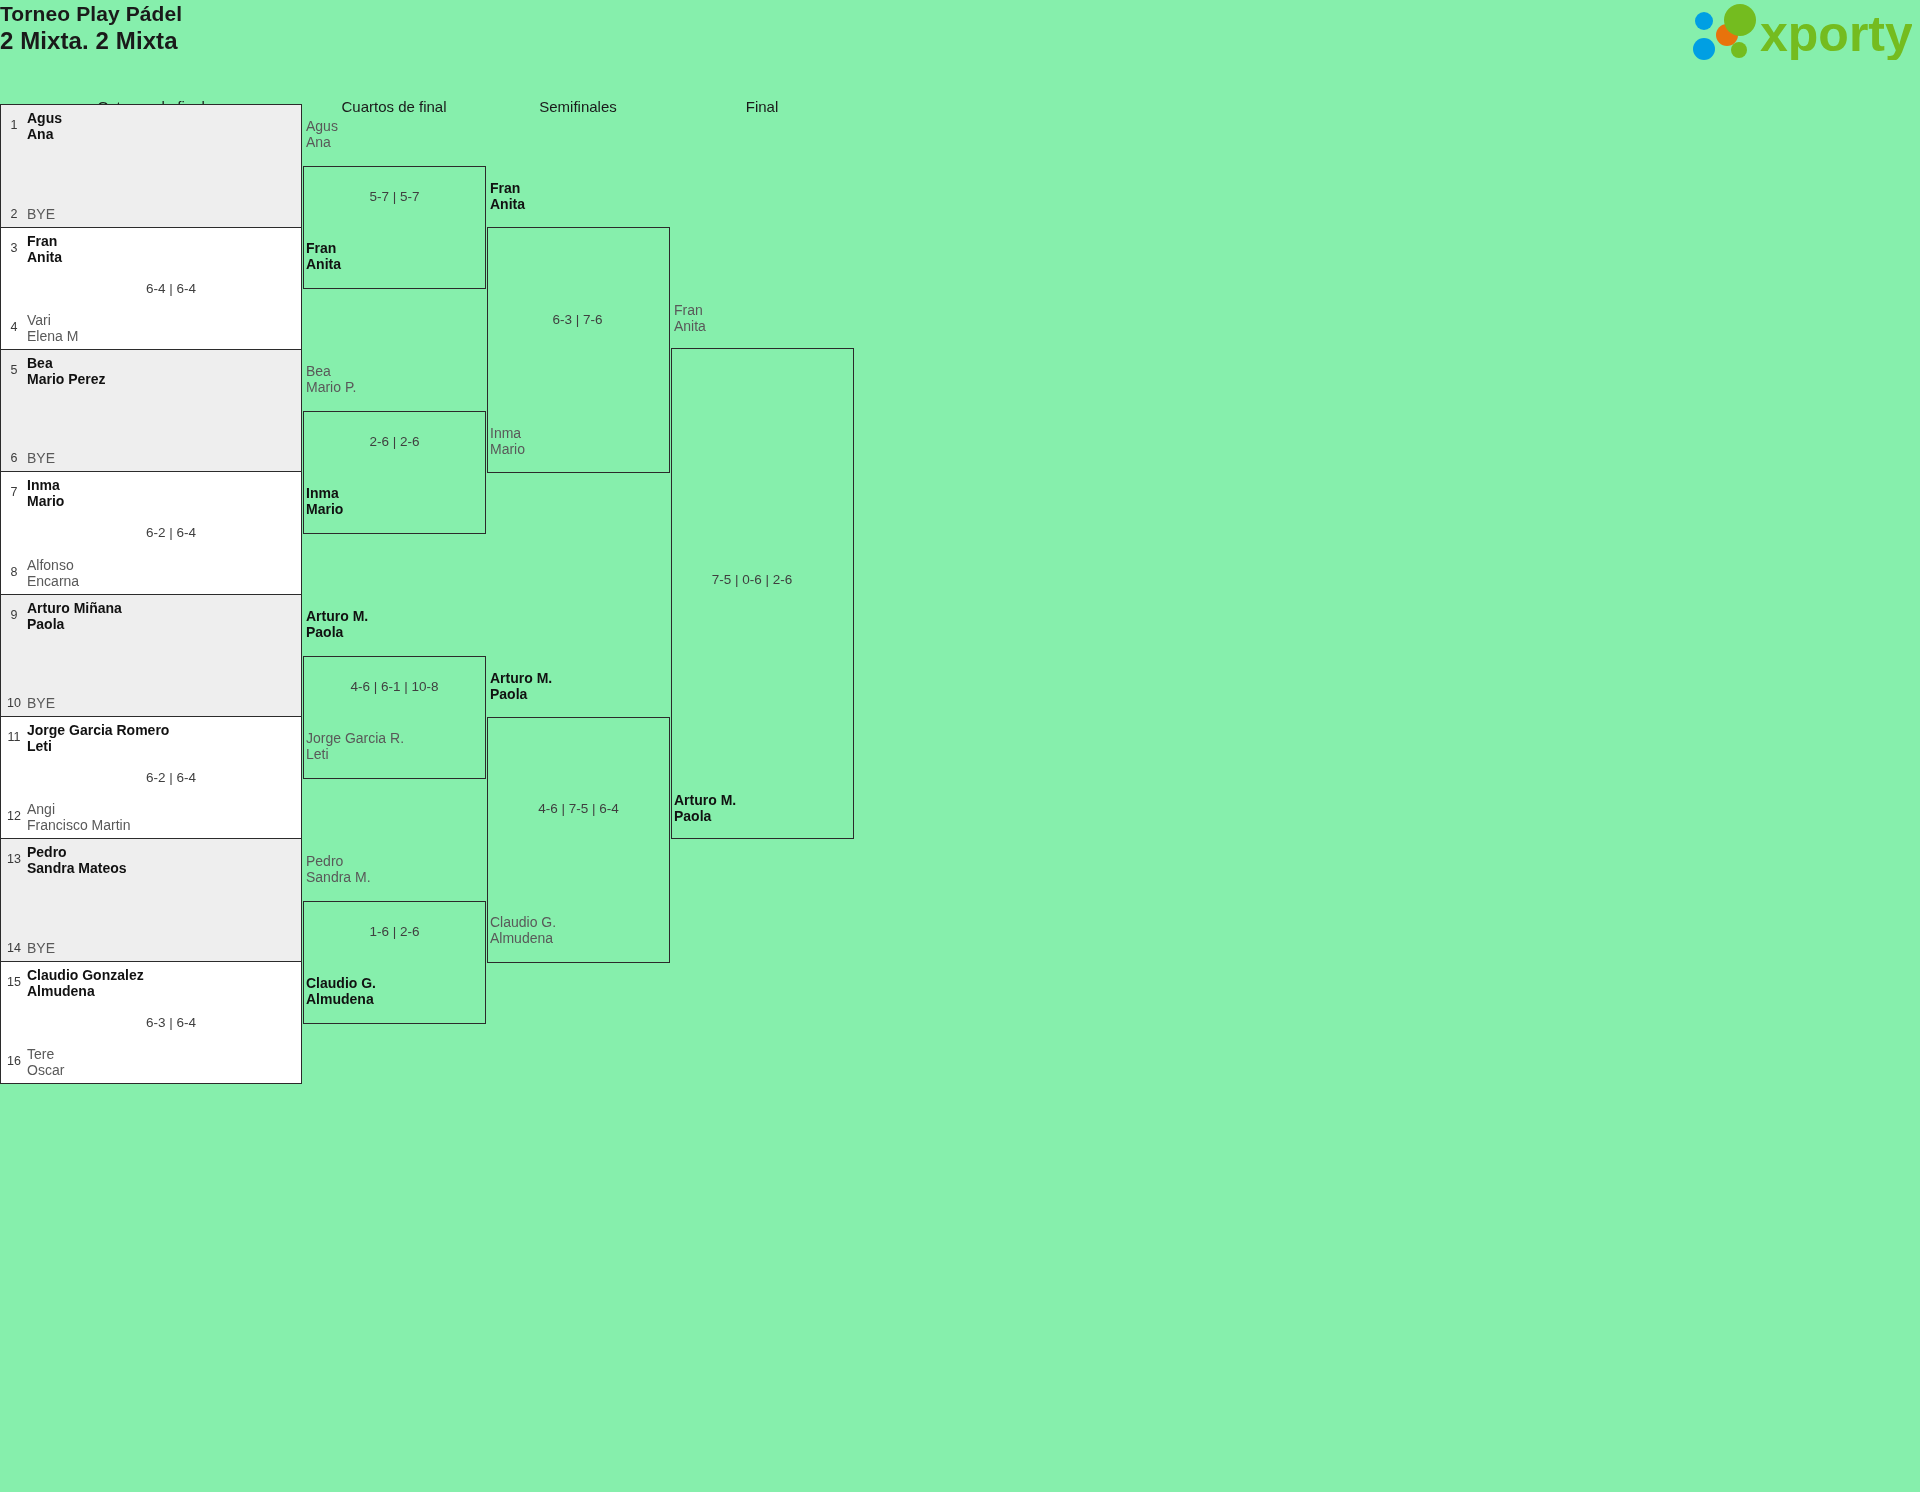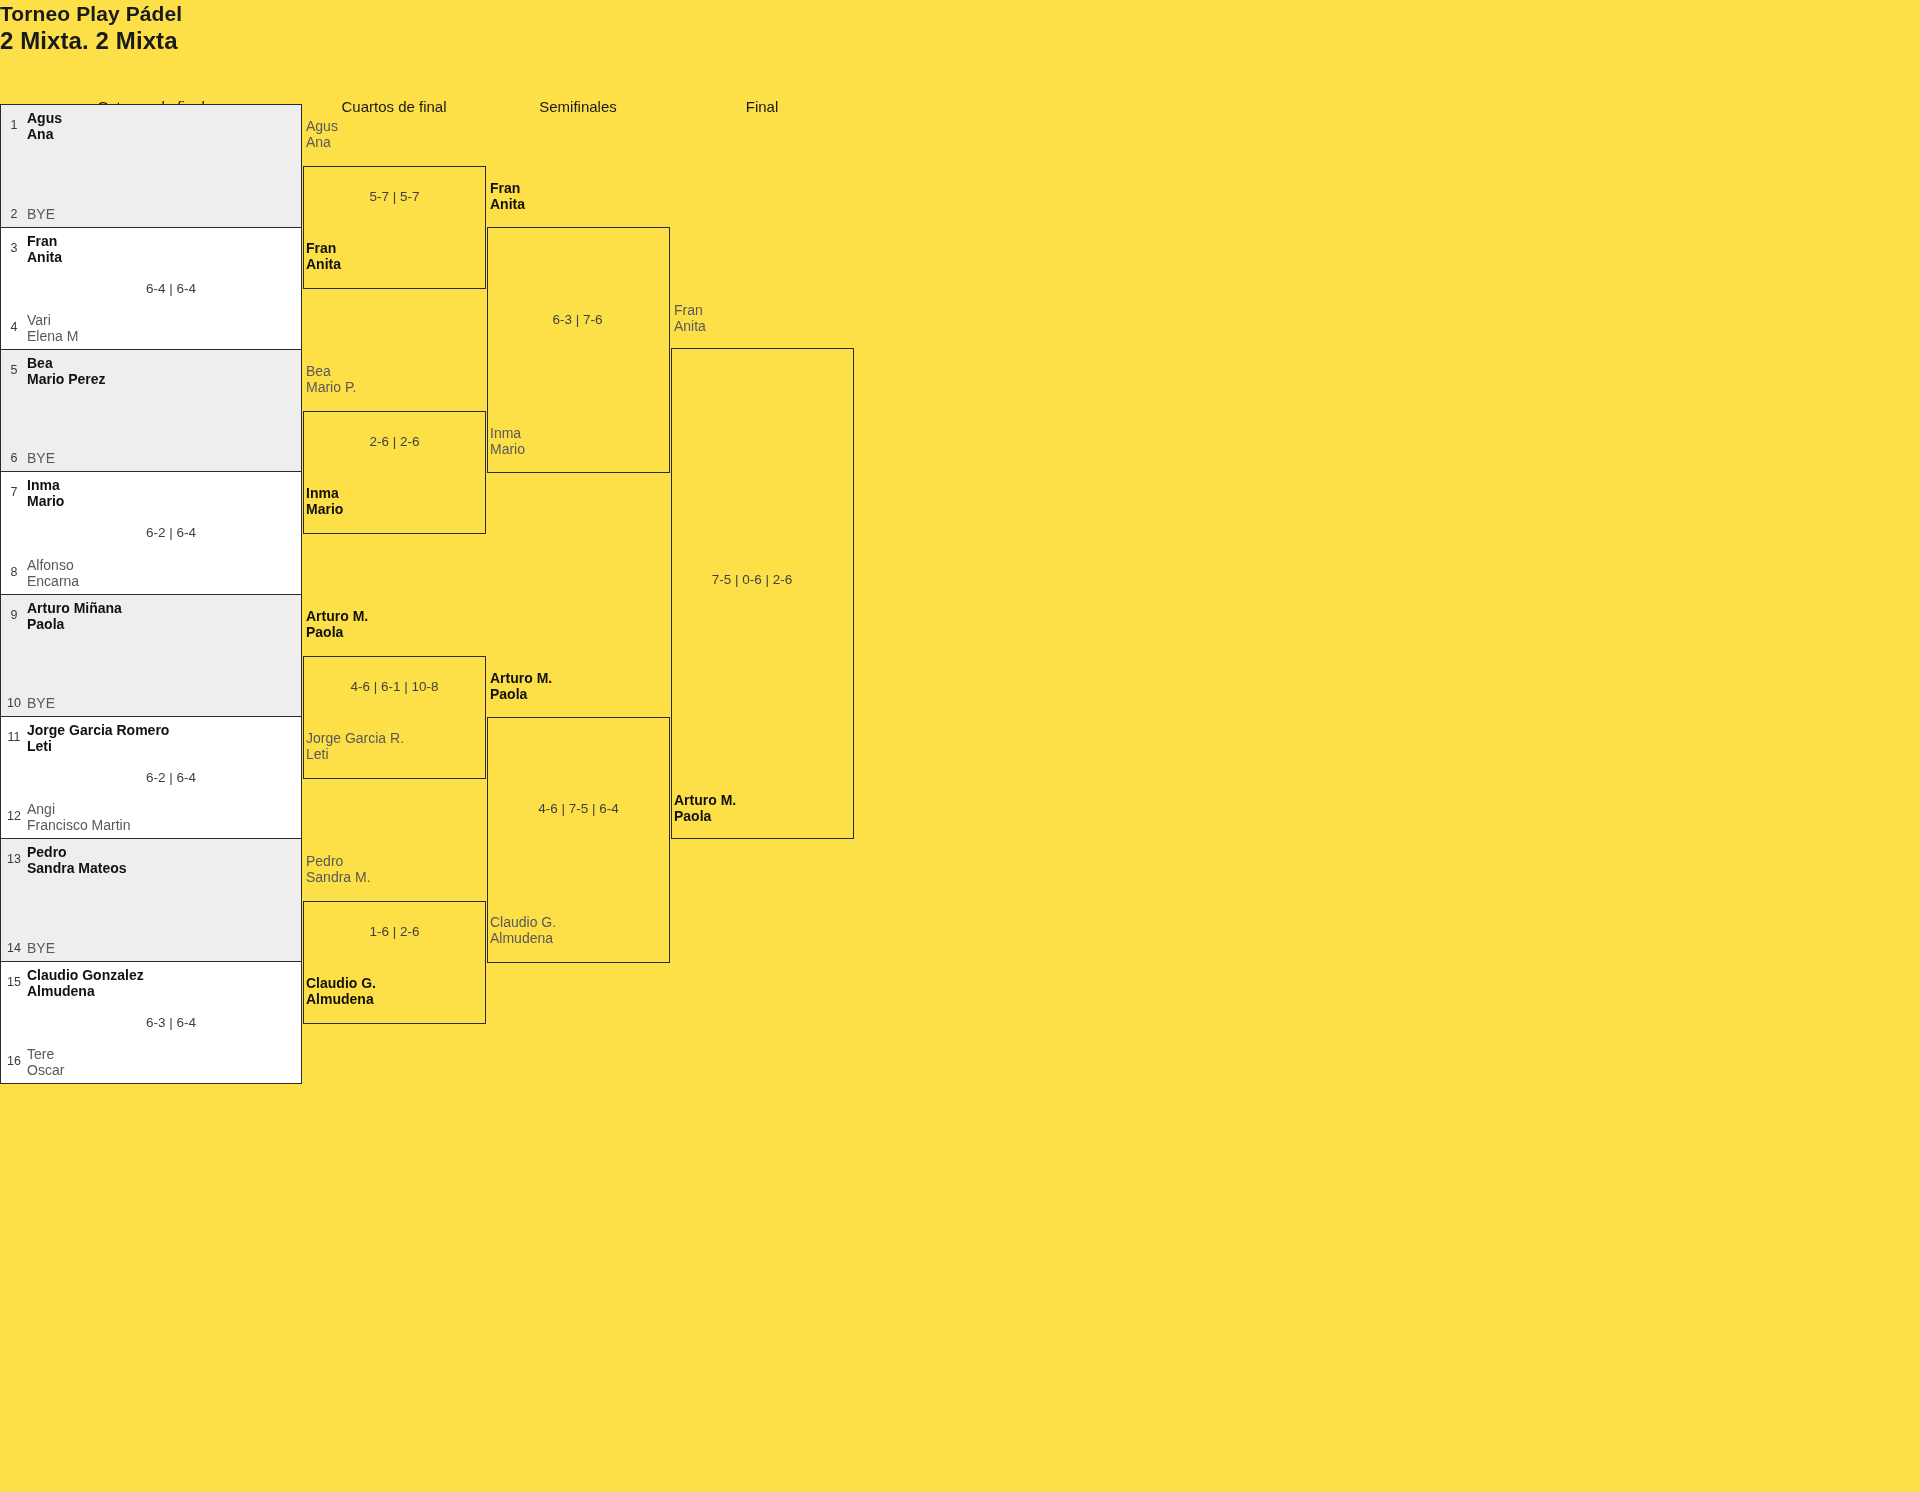--- a/index.html
+++ b/index.html
@@ -5,21 +5,21 @@
   * { box-sizing: border-box; }
   html, body {
     margin: 0; padding: 0;
     background: #ffffff;
     font-family: "Liberation Sans", sans-serif;
   }
   #page {
     position: relative;
     width: 1920px;
     height: 1492px;
-    background: #fde047;
+    background: #86efac;
     overflow: hidden;
   }
 
   
   .title-block { position: absolute; left: 0px; top: 0px; }
   .title-line1 {
     font-size: 21px; font-weight: 700; color: #1a1a1a;
     line-height: 27px; letter-spacing: 0.1px; white-space: nowrap;
   }
   .title-line2 {
@@ -96,20 +96,30 @@
 </head>
 <body>
 
 <div id="page">
 
   <div class="title-block">
     <div class="title-line1">Torneo Play Pádel</div>
     <div class="title-line2">2 Mixta. 2 Mixta</div>
   </div>
 
+  <div class="logo">
+    <svg width="230" height="56" viewBox="0 0 230 56">
+      <circle cx="22" cy="17" r="9" fill="#009fe3"></circle>
+      <circle cx="22" cy="45" r="11" fill="#009fe3"></circle>
+      <circle cx="45" cy="31" r="11" fill="#e8730c"></circle>
+      <circle cx="58" cy="16" r="16" fill="#74bc1f"></circle>
+      <circle cx="57" cy="46" r="8" fill="#74bc1f"></circle>
+      <text x="78" y="47" font-family="Liberation Sans, sans-serif" font-size="50" font-weight="700" fill="#74bc1f">xporty</text>
+    </svg>
+  </div>
 
   <div class="round-head" style="left:0px;width:302px;">Octavos de final</div>
   <div class="round-head" style="left:302px;width:184px;">Cuartos de final</div>
   <div class="round-head" style="left:486px;width:184px;">Semifinales</div>
   <div class="round-head" style="left:670px;width:184px;">Final</div>
 
   <div id="bracket">
 
     <div class="r1-match shaded" style="top:104px;height:123px;">
       <div class="r1-team top win">

